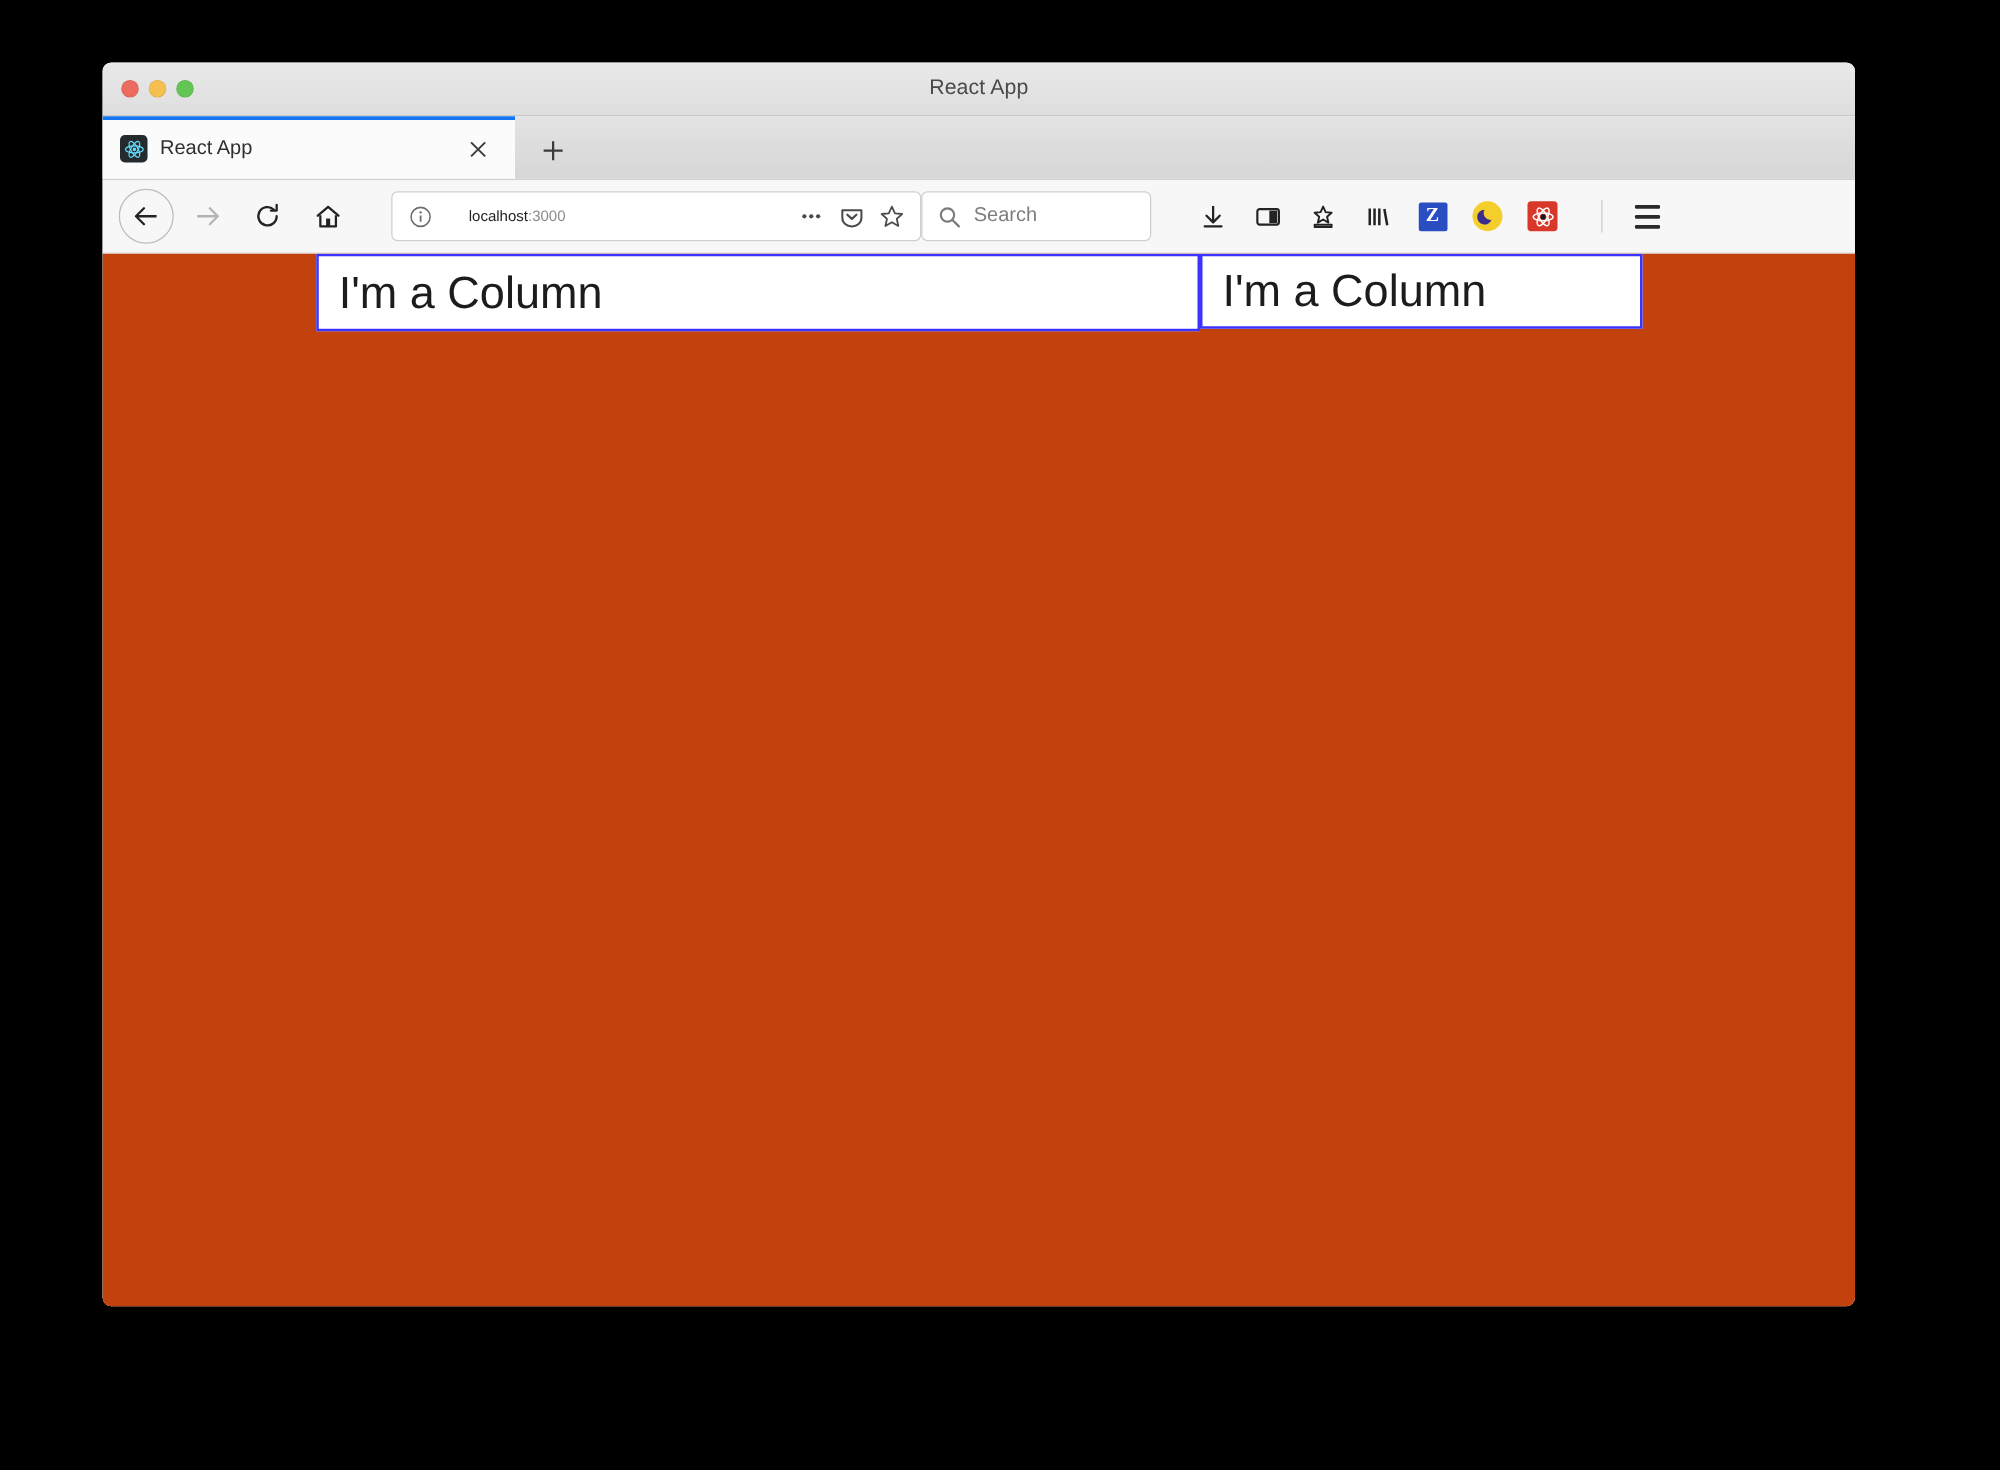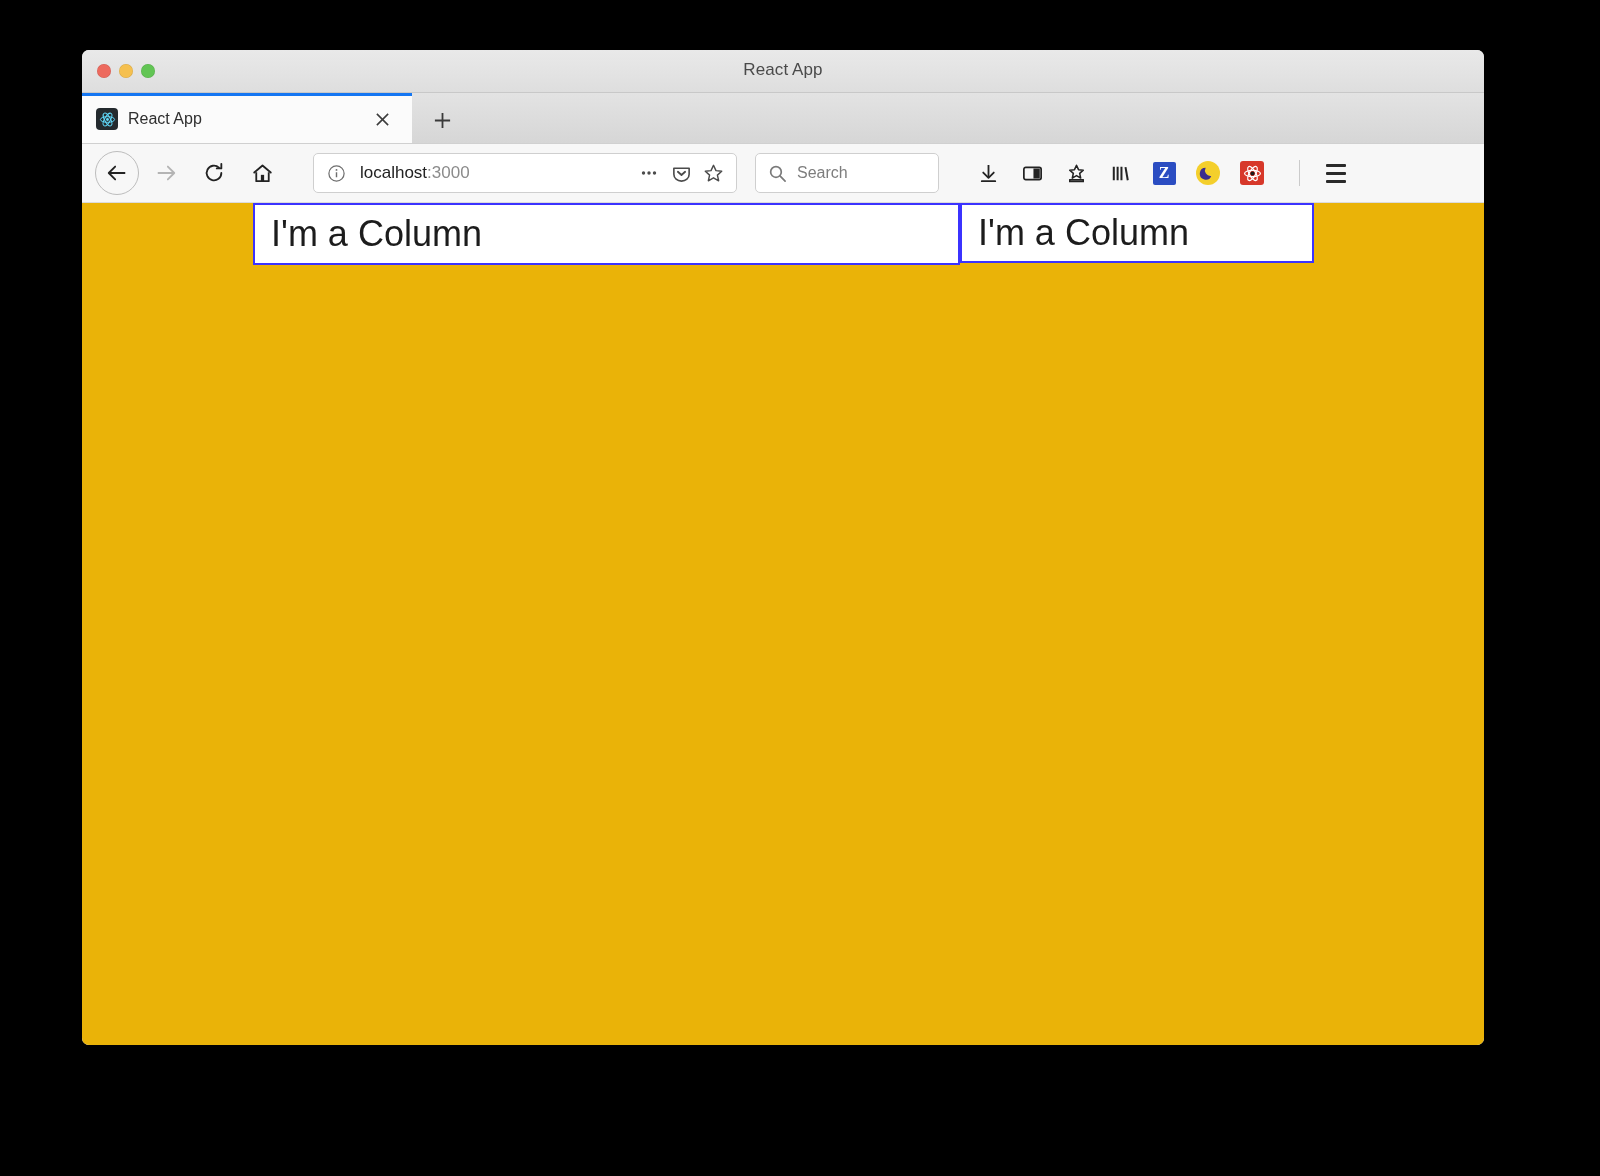--- a/index.html
+++ b/index.html
@@ -172,39 +172,38 @@
     margin-left: 12px;
     width: 20px;
     height: 20px;
     display: flex;
     align-items: center;
     justify-content: center;
     color: #686868;
     flex: none;
   }
   .url-text {
-    margin-left: 14px;
-    font-size: 17px;
+    margin-left: 29px;
+    font-size: 12px;
     color: #222;
     white-space: nowrap;
     flex: 1;
   }
   .url-text .port { color: #8b8b8b; }
   .url-actions {
     display: flex;
     align-items: center;
     gap: 8px;
     margin-right: 11px;
     color: #4b4b4b;
   }
   .url-action { width: 24px; height: 24px; display:flex; align-items:center; justify-content:center; }
 
   .searchbar {
     position: relative;
-    margin-left: 18px;
     width: 182px;
     height: 38px;
     background: #ffffff;
     border: 1px solid #cfcfcf;
     border-radius: 5px;
     display: flex;
     align-items: center;
     flex: none;
   }
   .search-icon { margin-left: 11px; width: 20px; height: 20px; color: #7a7a7a; display:flex; align-items:center; justify-content:center; flex:none;}
@@ -253,21 +252,21 @@
     width: 36px; height: 36px;
     display: flex; flex-direction: column; align-items: center; justify-content: center;
     gap: 5px;
     margin-right: 8px;
   }
   .hamburger span { display:block; width: 20px; height: 3px; background: #2a2a2a; border-radius: 1px; }
 
   
   .page-content {
     position: relative;
-    background: #eab308;
+    background: #c2410c;
     height: 845px;
     overflow: hidden;
     text-align: right;
   }
   .row {
     position: absolute;
     left: 171px;
     top: 0px;
     display: flex;
     align-items: flex-start;

